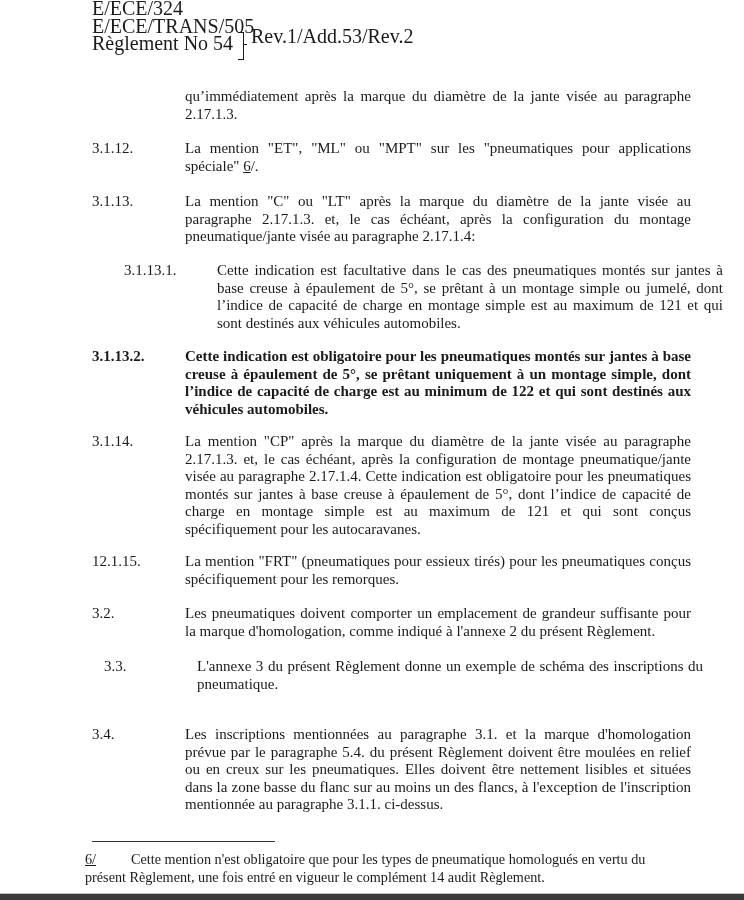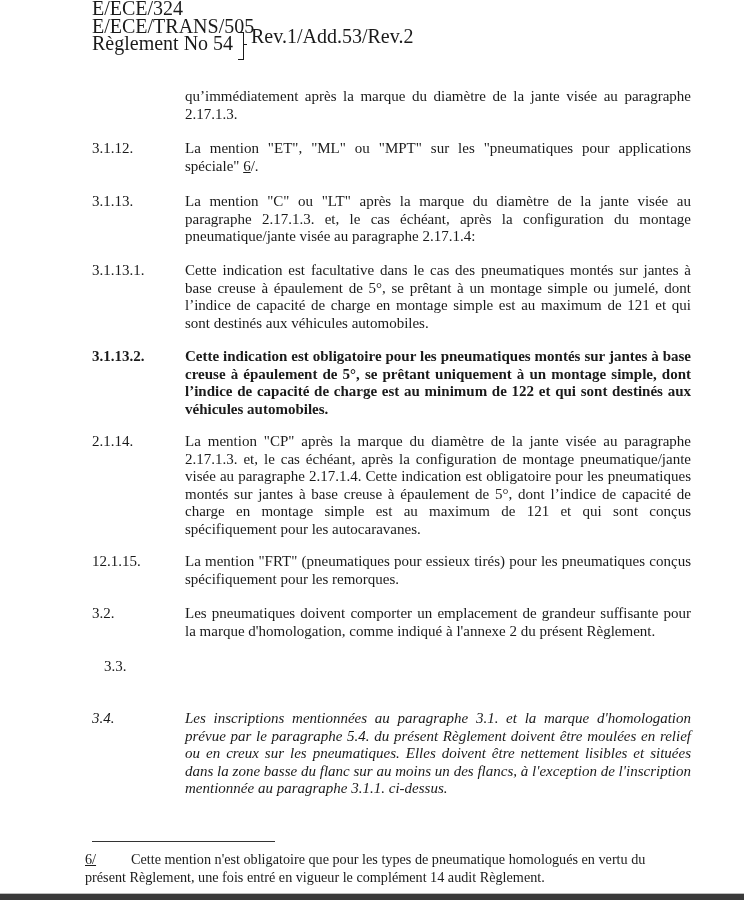--- a/index.html
+++ b/index.html
@@ -127,50 +127,51 @@
 <div class="para" style="top:140px;">
   <span class="num">3.1.12.</span>
   <div class="text"><span>La mention "ET", "ML" ou "MPT" sur les "pneumatiques pour applications spéciale" </span><span class="fn-ref">6</span><span>/.</span></div>
 </div>
 
 <div class="para" style="top:193px;">
   <span class="num">3.1.13.</span>
   <div class="text">La mention "C" ou "LT" après la marque du diamètre de la jante visée au paragraphe 2.17.1.3. et, le cas échéant, après la configuration du montage pneumatique/jante visée au paragraphe 2.17.1.4:</div>
 </div>
 
-<div class="para" style="top:262px;">
+<div class="para" style="top:262px;margin-left:32px;">
   <span class="num">3.1.13.1.</span>
   <div class="text">Cette indication est facultative dans le cas des pneumatiques montés sur jantes à base creuse à épaulement de 5°, se prêtant à un montage simple ou jumelé, dont l’indice de capacité de charge en montage simple est au maximum de 121 et qui sont destinés aux véhicules automobiles.</div>
 </div>
 
 <div class="para" style="top:348px;font-weight:bold;">
   <span class="num">3.1.13.2.</span>
   <div class="text">Cette indication est obligatoire pour les pneumatiques montés sur jantes à base creuse à épaulement de 5°, se prêtant uniquement à un montage simple, dont l’indice de capacité de charge est au minimum de 122 et qui sont destinés aux véhicules automobiles.</div>
 </div>
 
 <div class="para" style="top:433px;">
-  <span class="num">2.1.14.</span>
+  <span class="num">3.1.14.</span>
   <div class="text">La mention "CP" après la marque du diamètre de la jante visée au paragraphe 2.17.1.3. et, le cas échéant, après la configuration de montage pneumatique/jante visée au paragraphe 2.17.1.4.  Cette indication est obligatoire pour les pneumatiques montés sur jantes à base creuse à épaulement de 5°, dont l’indice de capacité de charge en montage simple est au maximum de 121 et qui sont conçus spécifiquement pour les autocaravanes.</div>
 </div>
 
 <div class="para" style="top:553px;">
   <span class="num">12.1.15.</span>
   <div class="text">La mention "FRT" (pneumatiques pour essieux tirés) pour les pneumatiques conçus spécifiquement pour les remorques.</div>
 </div>
 
 <div class="para" style="top:605px;">
   <span class="num">3.2.</span>
   <div class="text">Les pneumatiques doivent comporter un emplacement de grandeur suffisante pour la marque d'homologation, comme indiqué à l'annexe 2 du présent Règlement.</div>
 </div>
 
 <div class="para" style="top:658px;margin-left:12px;">
   <span class="num">3.3.</span>
+  <div class="text">L'annexe 3 du présent Règlement donne un exemple de schéma des inscriptions du pneumatique.</div>
 </div>
 
-<div class="para" style="top:710px;font-style:italic;">
+<div class="para" style="top:726px;">
   <span class="num">3.4.</span>
   <div class="text">Les inscriptions mentionnées au paragraphe 3.1. et la marque d'homologation prévue par le paragraphe 5.4. du présent Règlement doivent être moulées en relief ou en creux sur les pneumatiques.  Elles doivent être nettement lisibles et situées dans la zone basse du flanc sur au moins un des flancs, à l'exception de l'inscription mentionnée au paragraphe 3.1.1. ci-dessus.</div>
 </div>
 
 <div class="footnote-rule"></div>
 <div class="footnote">
   <span class="fn-num">6/</span><span>Cette mention n'est obligatoire que pour les types de pneumatique homologués en vertu du présent Règlement, une fois entré en vigueur le complément 14 audit Règlement.</span>
 </div>
 
 <div class="bottom-bar"></div>

